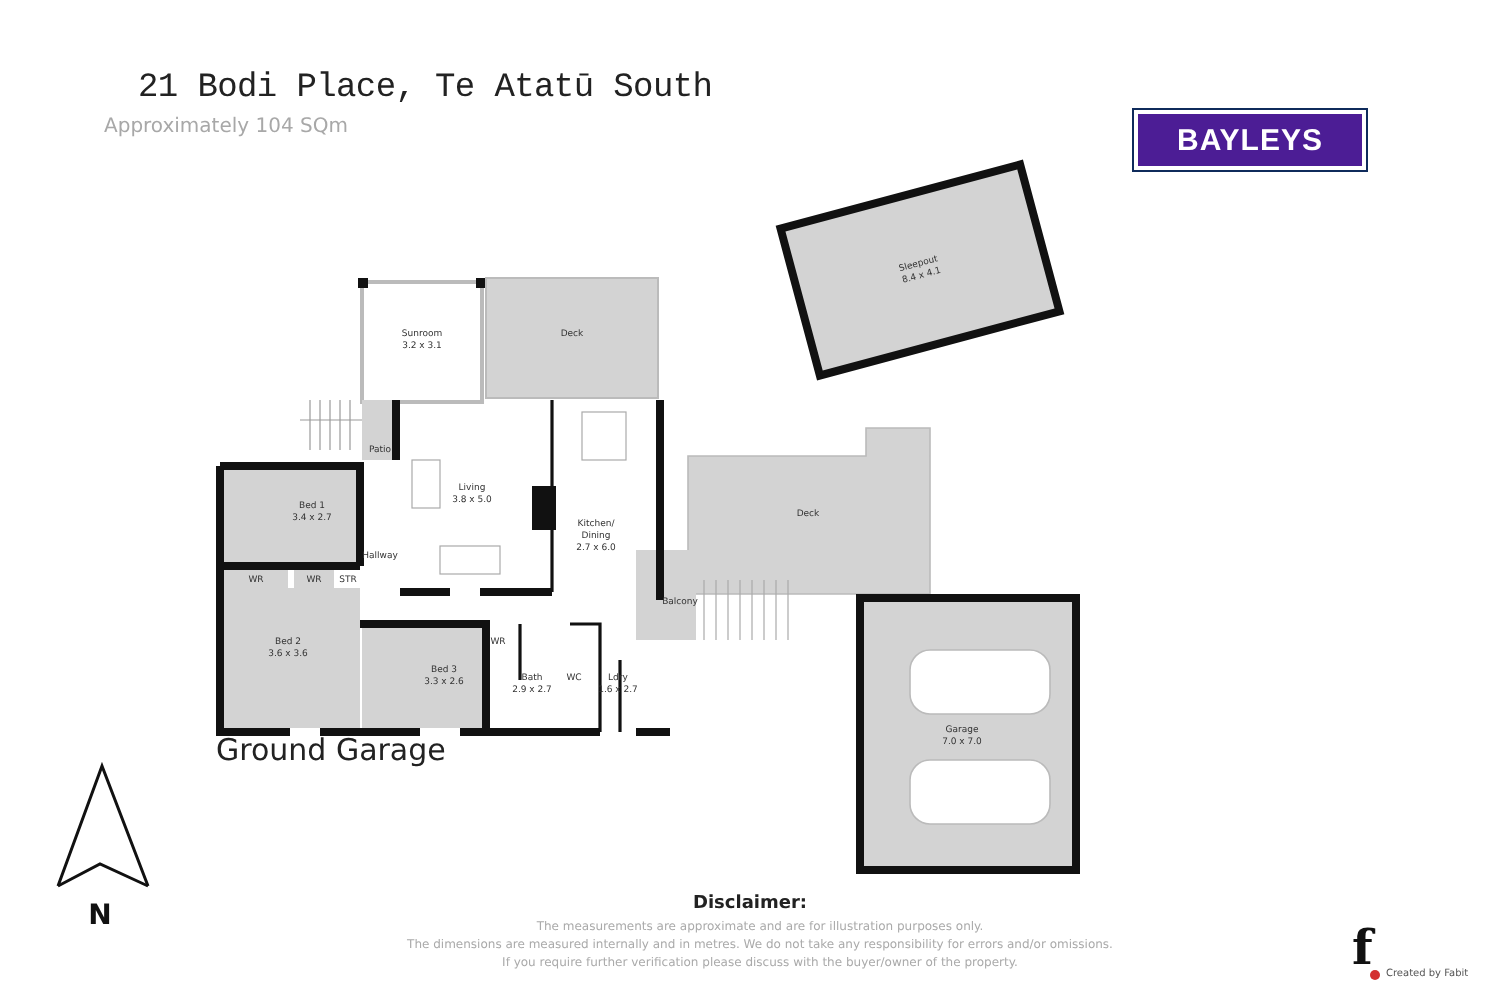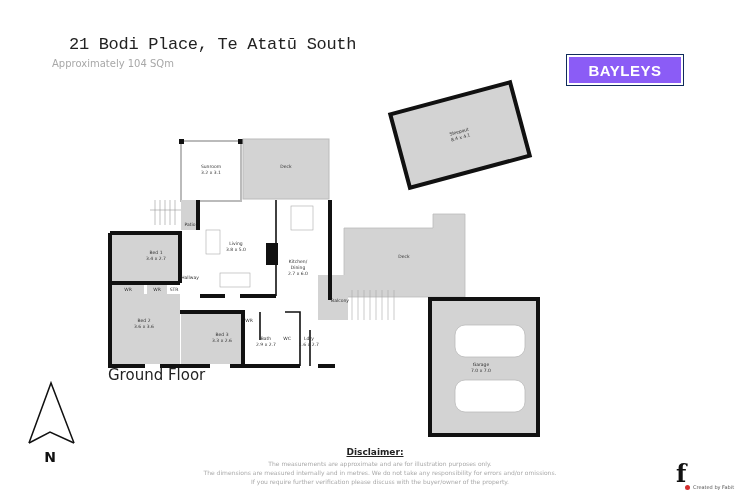--- a/index.html
+++ b/index.html
@@ -1,24 +1,24 @@
 <!DOCTYPE html>
 <html><head>
 <meta charset="utf-8">
 <style>
   html, body { margin:0; padding:0; background:#ffffff; }
   body { width:749px; height:499px; position:relative; overflow:hidden; font-family:"DejaVu Sans", sans-serif; }
   .abs { position:absolute; }
   .title { left:52px; top:35px; font-size:17px; color:#222; font-family:Liberation Mono, monospace; letter-spacing:-0.3px; white-space:nowrap;margin-left:17px; }
   .subtitle { left:52px; top:58px; font-size:10px; color:#a8a8a8; white-space:nowrap; }
-  .logo { left:567px; top:55px; width:112px; height:26px; background:#8b5cf6; border:2px solid #fff; outline:1px solid #0f2b5b; color:#fff; font-weight:bold; font-size:15px; display:flex; align-items:center; justify-content:center; letter-spacing:0.5px; font-family:"Liberation Sans", sans-serif; }
+  .logo { left:567px; top:55px; width:112px; height:26px; background:#4c1d95; border:2px solid #fff; outline:1px solid #0f2b5b; color:#fff; font-weight:bold; font-size:15px; display:flex; align-items:center; justify-content:center; letter-spacing:0.5px; font-family:"Liberation Sans", sans-serif; }
   svg.plan { position:absolute; left:0; top:0; }
   .lbl { font-family:"DejaVu Sans", sans-serif; fill:#333; text-anchor:middle; }
   .floor-label { left:108px; top:366px; font-size:15px; color:#222; white-space:nowrap; }
-  .disc-title { left:250px; top:447px; width:250px; text-align:center; font-weight:bold; font-size:9px; color:#222;text-decoration:underline; }
+  .disc-title { left:250px; top:447px; width:250px; text-align:center; font-weight:bold; font-size:9px; color:#222; }
   .disc-line { left:170px; width:420px; text-align:center; font-size:6px; color:#aaa; white-space:nowrap; }
   .fabit-f { left:676px; top:462px; font-size:24px; font-family:"DejaVu Serif", serif; font-weight:bold; color:#111; line-height:1; }
   .fabit-dot { left:685px; top:485px; width:5px; height:5px; border-radius:50%; background:#d32f2f; }
   .fabit-text { left:693px; top:484px; font-size:5px; color:#555; white-space:nowrap; }
 </style>
 </head>
 <body>
 
 <div class="abs title">21 Bodi Place, Te Atatū South</div>
 <div class="abs subtitle">Approximately 104 SQm</div>
@@ -140,21 +140,21 @@
       <text x="481" y="372">7.0 x 7.0</text>
   </g>
 
   <g stroke="#111" stroke-width="1.5" fill="none">
     <polyline points="29,443 51,383 74,443"></polyline>
     <polyline points="29,443 50,432 74,443"></polyline>
   </g>
   <text x="50" y="462" font-size="14" font-weight="bold" text-anchor="middle" fill="#111" font-family="DejaVu Sans, sans-serif">N</text>
 </svg>
 
-<div class="abs floor-label">Ground Floor</div>
+<div class="abs floor-label">Ground Garage</div>
 
 <div class="abs disc-title">Disclaimer:</div>
 <div class="abs disc-line" style="top:460px">The measurements are approximate and are for illustration purposes only.</div>
 <div class="abs disc-line" style="top:469px">The dimensions are measured internally and in metres. We do not take any responsibility for errors and/or omissions.</div>
 <div class="abs disc-line" style="top:478px">If you require further verification please discuss with the buyer/owner of the property.</div>
 
 <div class="abs fabit-f">f</div>
 <div class="abs fabit-dot"></div>
 <div class="abs fabit-text">Created by Fabit</div>
 

